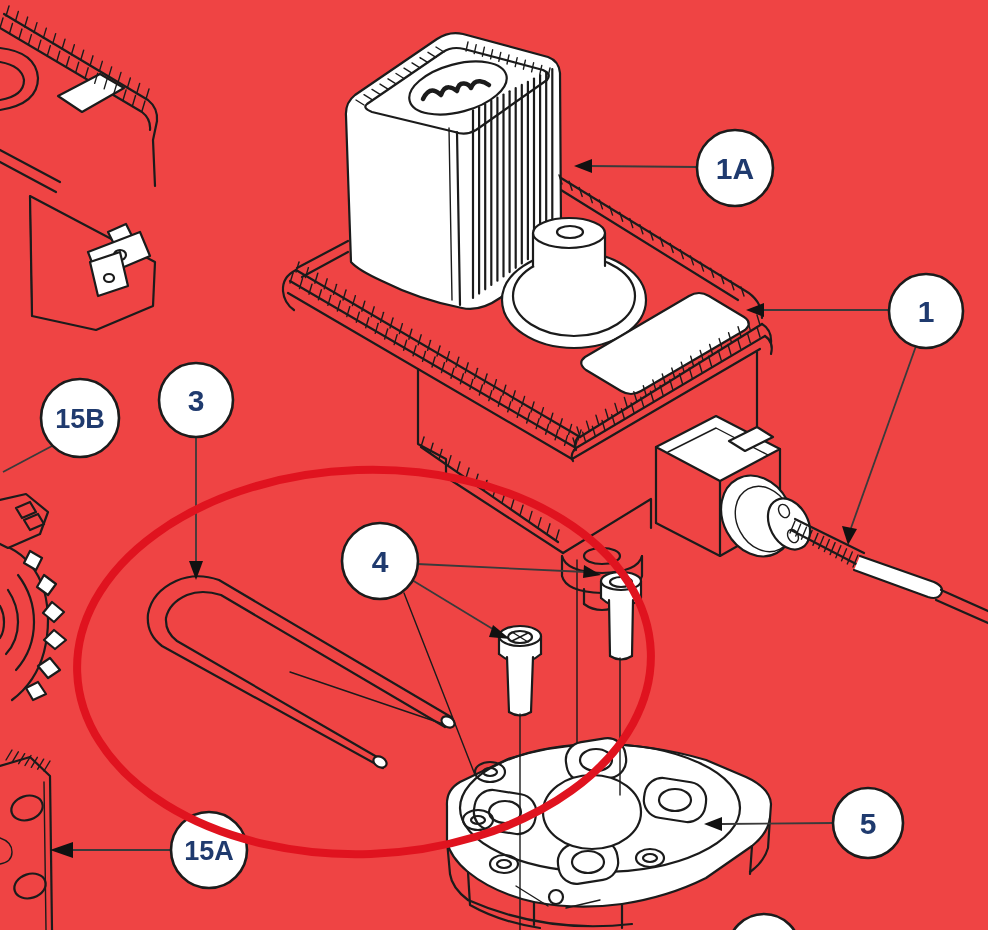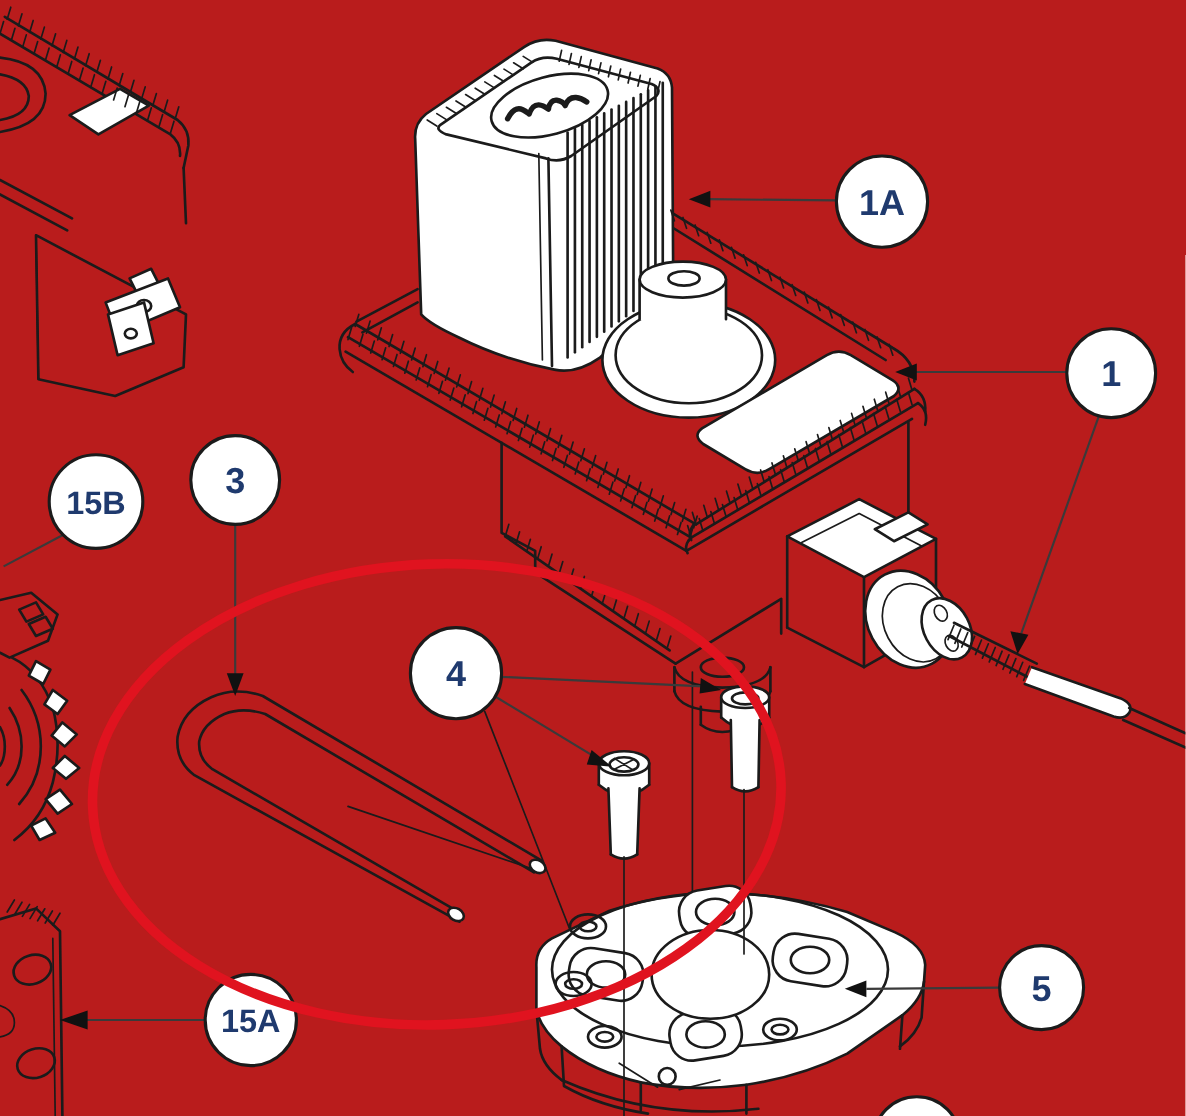--- a/index.html
+++ b/index.html
@@ -1,16 +1,16 @@
 <!DOCTYPE html>
 <html style="--line: #1b1b1b; --leader: #3a3a3a; --label: #1f3a6e; --highlight: #e0131f;"><head>
 <meta charset="utf-8">
 <style>
   html,body{margin:0;padding:0;background:#fff;}
-  .stage{position:relative;width:988px;height:930px;background:#b91c1c;overflow:hidden;font-family:"Liberation Sans",sans-serif;}
+  .stage{position:relative;width:988px;height:930px;background:#ef4444;overflow:hidden;font-family:"Liberation Sans",sans-serif;}
   svg{position:absolute;left:0;top:0;}
   .d{stroke:var(--line,#1b1b1b);stroke-width:2.2;fill:none;stroke-linecap:round;stroke-linejoin:round;}
   .w{fill:#fff;}
   .thin{stroke-width:1.4;}
   .leader{stroke:var(--leader,#3a3a3a);stroke-width:1.8;fill:none;}
   .arrow{fill:#111;stroke:none;}
   .callout-circle{fill:#fff;stroke:var(--line,#1b1b1b);stroke-width:2.6;}
   .callout-text{font-family:"Liberation Sans",sans-serif;font-weight:bold;font-size:30px;fill:var(--label,#1f3a6e);}
   .callout-text.small{font-size:27px;}
   .hl{stroke:var(--highlight,#e0131f);stroke-width:8;fill:none;}

